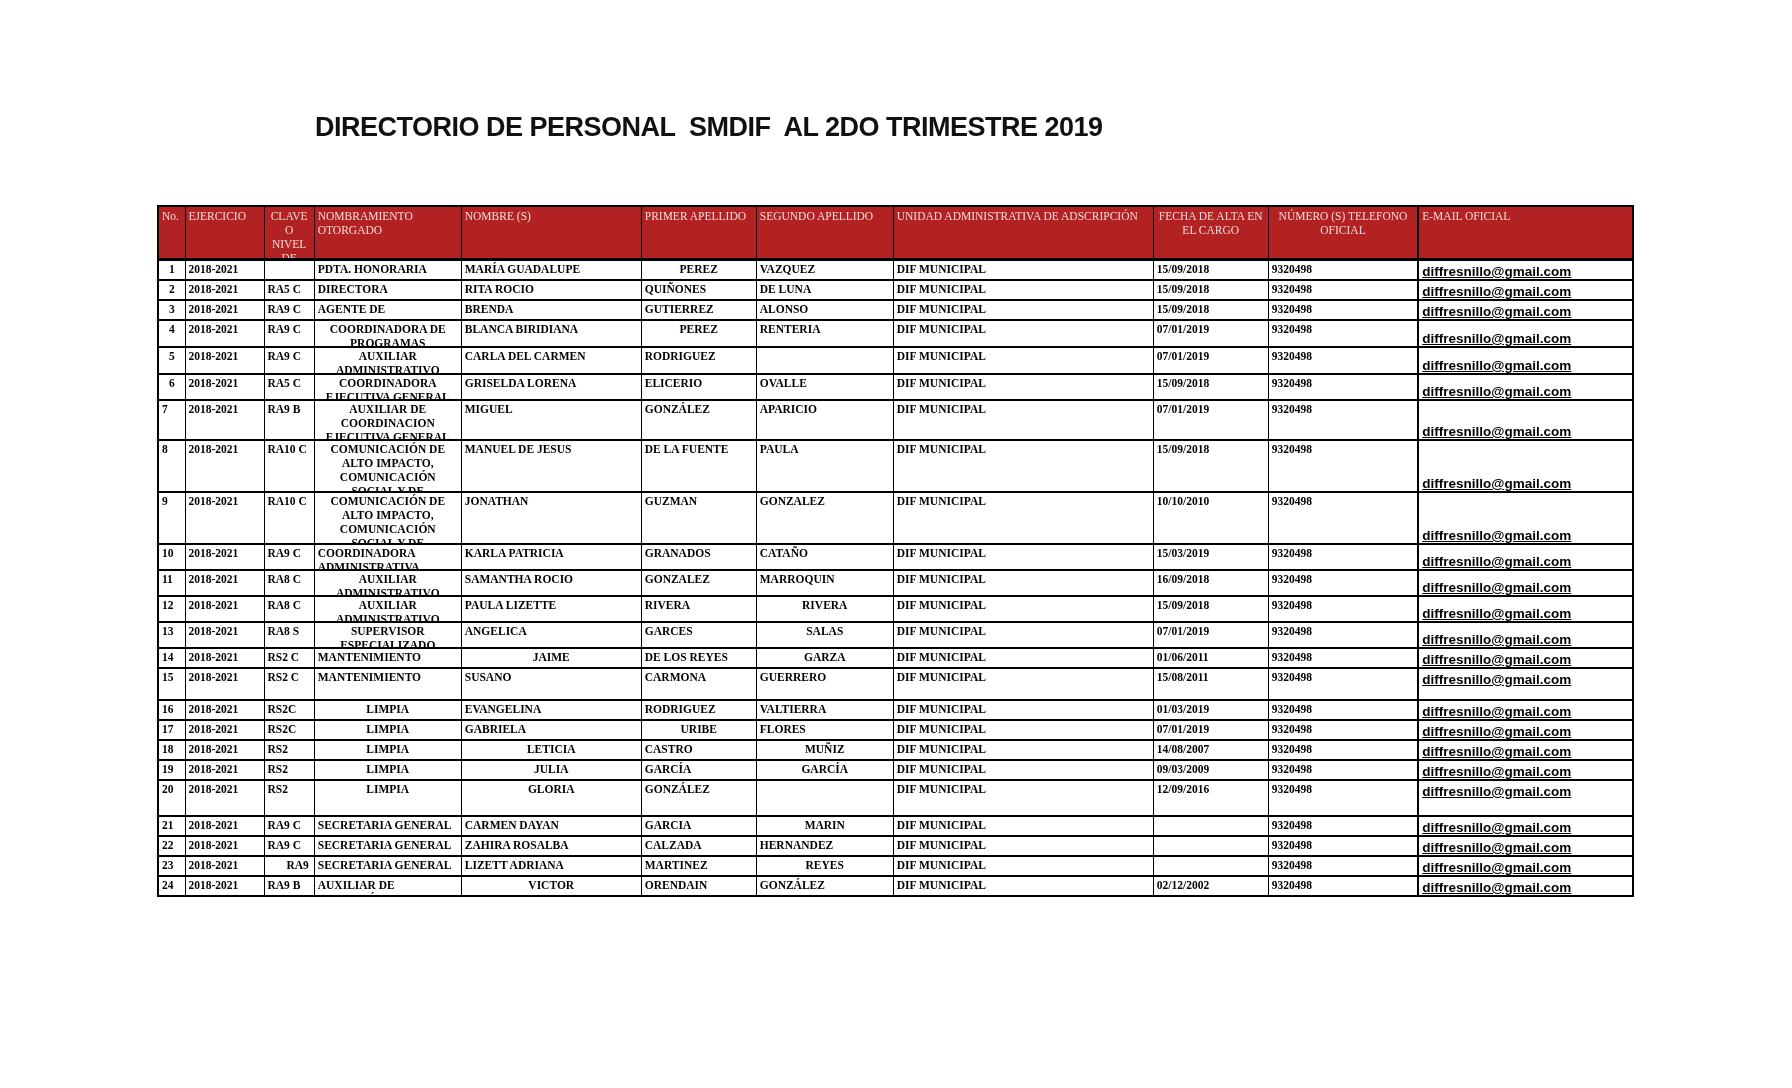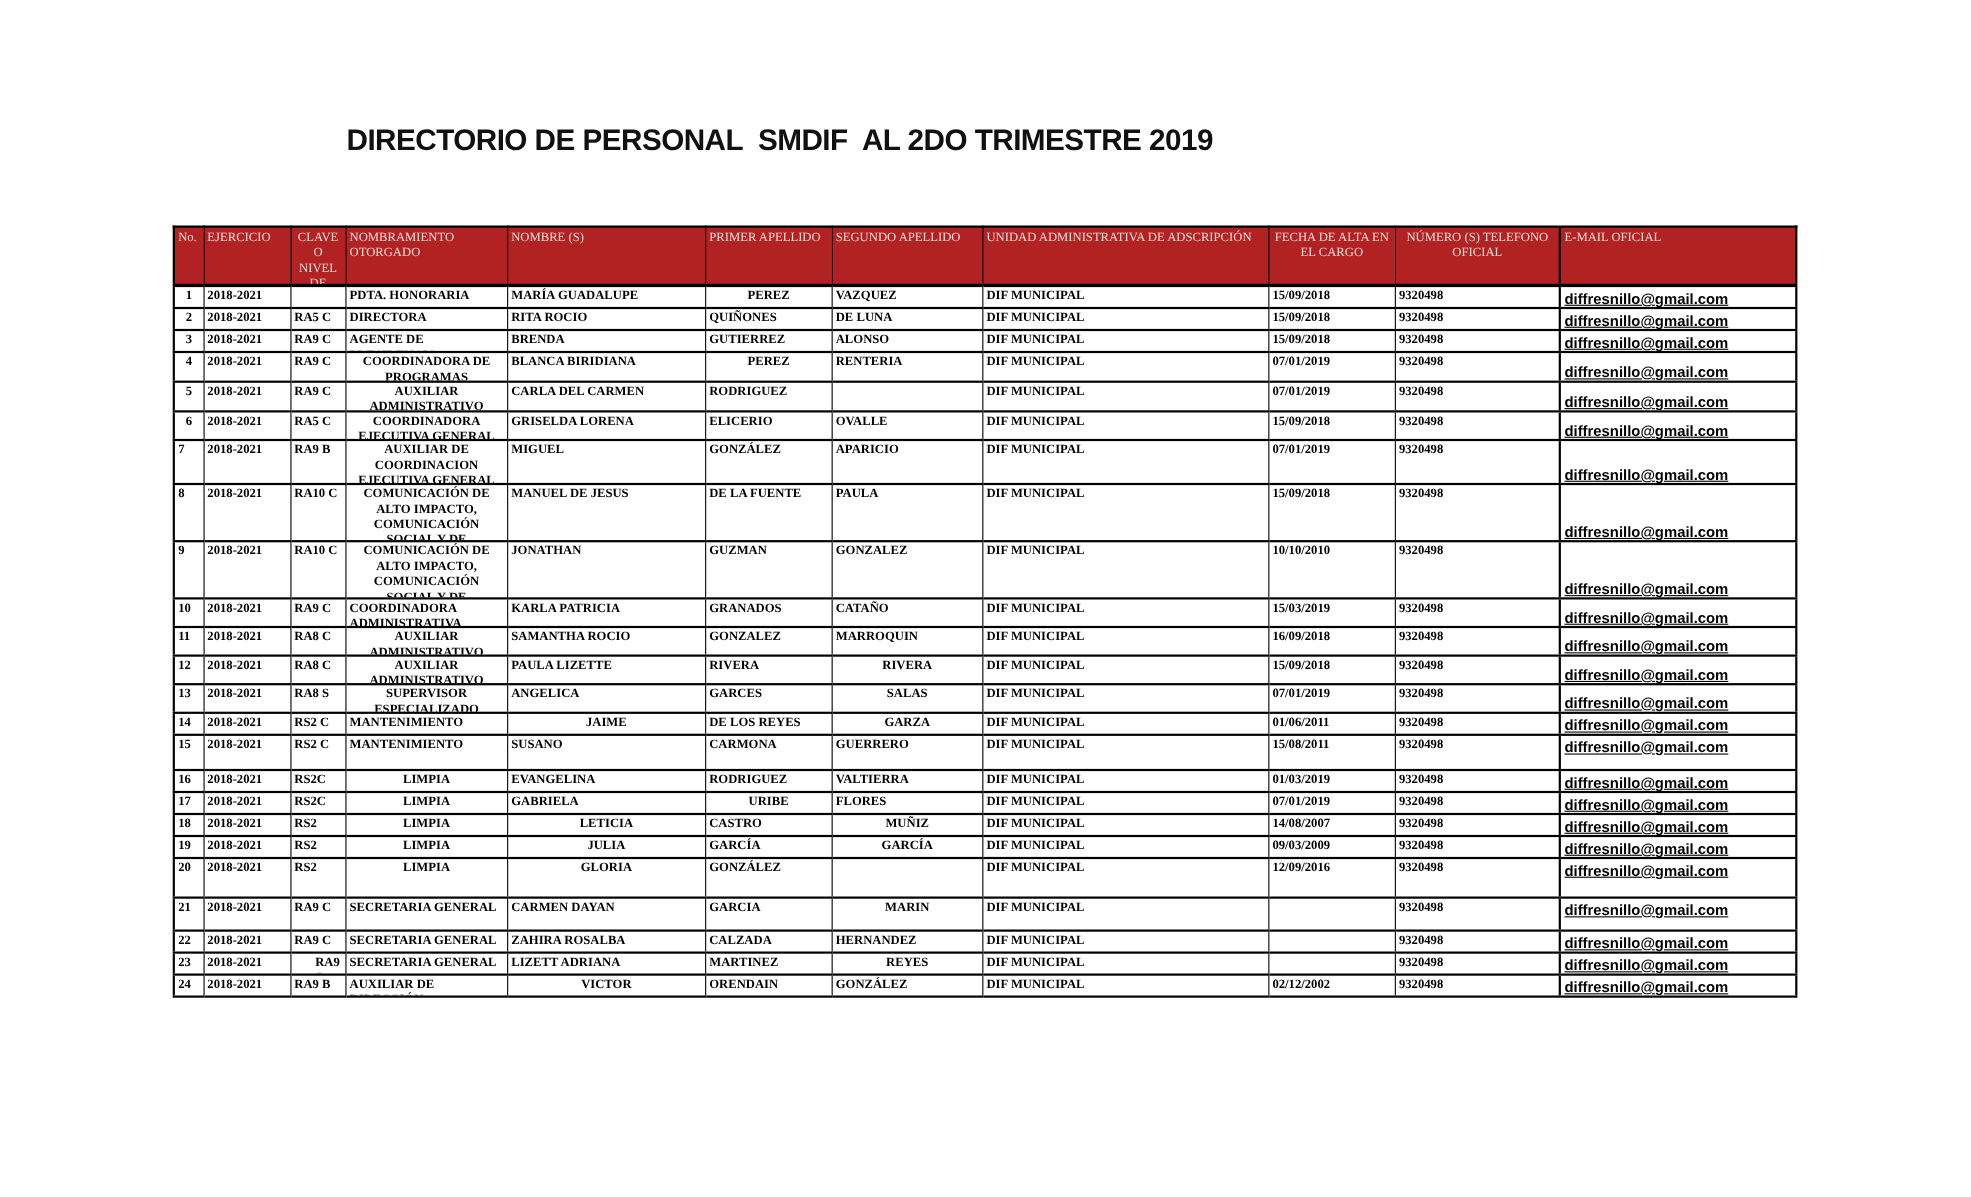--- a/index.html
+++ b/index.html
@@ -814,21 +814,21 @@
           <td>
             <div class="cc" style="height: 18px;">SECRETARIA GENERAL</div>
           </td>
           <td>
             <div class="cc" style="height: 18px;">CARMEN DAYAN</div>
           </td>
           <td>
             <div class="cc" style="height: 18px;">GARCIA</div>
           </td>
           <td>
-            <div class="cc c" style="height: 28px;">MARIN</div>
+            <div class="cc c" style="height: 18px;">MARIN</div>
           </td>
           <td>
             <div class="cc" style="height: 18px;">DIF MUNICIPAL</div>
           </td>
           <td>
             <div class="cc" style="height: 18px;"></div>
           </td>
           <td>
             <div class="cc" style="height: 18px;">9320498</div>
           </td>

